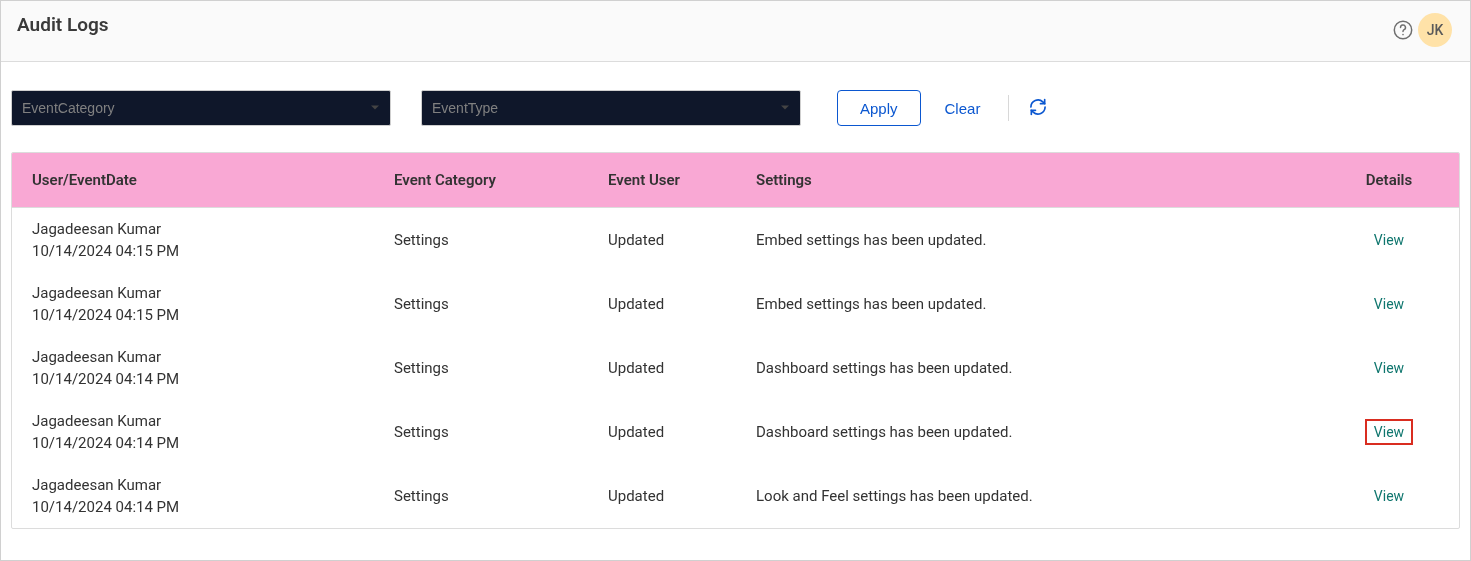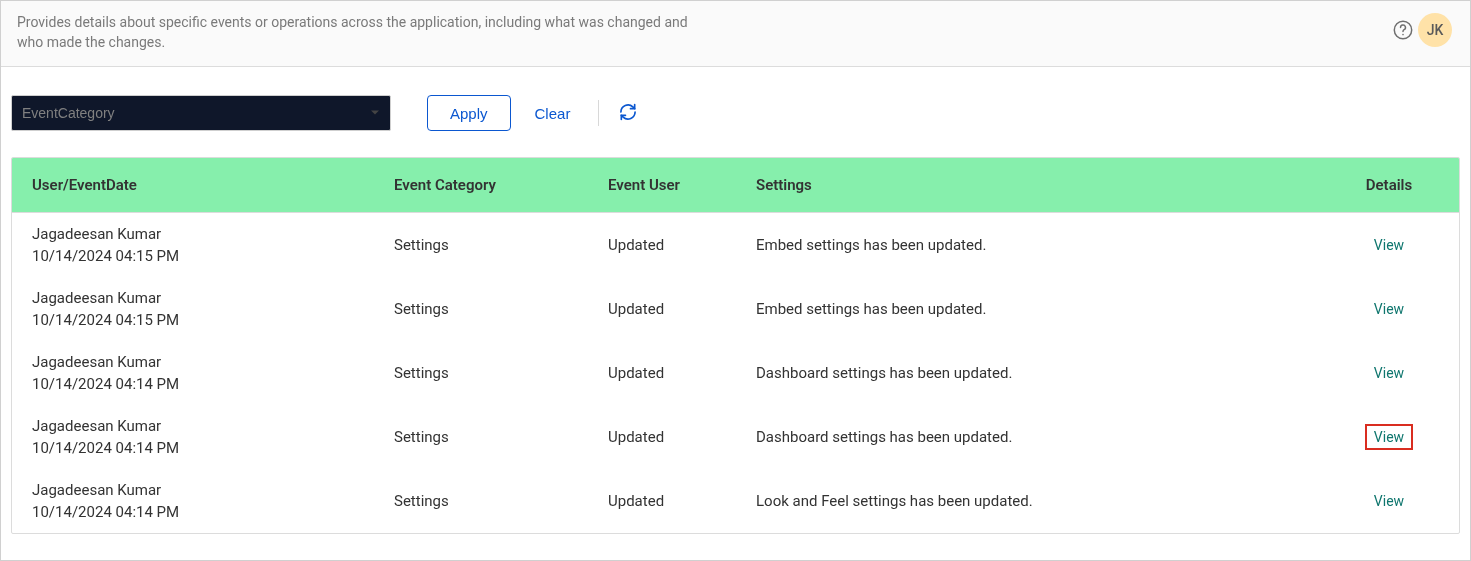--- a/index.html
+++ b/index.html
@@ -147,21 +147,21 @@
     overflow: hidden;
   }
   table { width: 100%; border-collapse: collapse; }
   thead th {
     text-align: left;
     font-size: 15px;
     font-weight: 600;
     color: #333;
     padding: 18px 0 18px 20px;
     border-bottom: 1px solid #dcdcdc;
-    background: #86efac;
+    background: #f9a8d4;
   }
   tbody td {
     font-size: 15px;
     color: #333;
     padding: 12px 0 12px 20px;
     vertical-align: middle;
   }
   .user-cell .uname { display: block; margin-bottom: 4px; }
   .user-cell .udate { display: block; color: #333; }
   .view-link {
@@ -182,21 +182,21 @@
   .col-summary { }
   .col-details { width: 140px; text-align: center; }
   thead th.col-details { padding-left: 0; }
   tbody td.col-details { padding-left: 0; }
 </style>
 </head>
 <body>
 
 <div class="header">
   <div class="header-text">
-    <div class="page-desc">Provides details about specific events or operations across the application, including what was changed and who made the changes.</div>
+    <div class="page-title">Audit Logs</div>
   </div>
   <div class="header-right">
     <span class="help-icon">
       <svg width="22" height="22" viewBox="0 0 24 24" fill="none" stroke="currentColor" stroke-width="1.6">
         <circle cx="12" cy="12" r="9.5"></circle>
         <path d="M9.3 9.2a2.7 2.7 0 1 1 3.9 2.4c-.9.5-1.2 1-1.2 2" stroke-linecap="round"></path>
         <circle cx="12" cy="17" r="0.9" fill="currentColor" stroke="none"></circle>
       </svg>
     </span>
     <span class="avatar">JK</span>
@@ -209,20 +209,30 @@
     <select>
       <option>EventCategory</option>
     </select>
     <span class="chev">
       <svg width="12" height="12" viewBox="0 0 24 24">
           <path d="M4 8 L12 16 L20 8 Z" fill="currentColor"></path>
         </svg>
     </span>
   </div>
 
+  <div class="dropdown">
+    <select>
+      <option>EventType</option>
+    </select>
+    <span class="chev">
+      <svg width="12" height="12" viewBox="0 0 24 24">
+          <path d="M4 8 L12 16 L20 8 Z" fill="currentColor"></path>
+        </svg>
+    </span>
+  </div>
 
   <button class="apply-btn">Apply</button>
   <button class="clear-btn">Clear</button>
   <div class="vsep"></div>
   <button class="refresh-btn">
     <span>
       <svg width="20" height="20" viewBox="0 0 24 24" fill="none" stroke="currentColor" stroke-width="2" stroke-linecap="round">
         <path d="M3.5 12a8.5 8.5 0 0 1 14.3-6.1L20 8"></path>
         <path d="M20.5 12a8.5 8.5 0 0 1-14.3 6.1L4 16"></path>
         <polyline points="20 3 20 8 15 8"></polyline>

